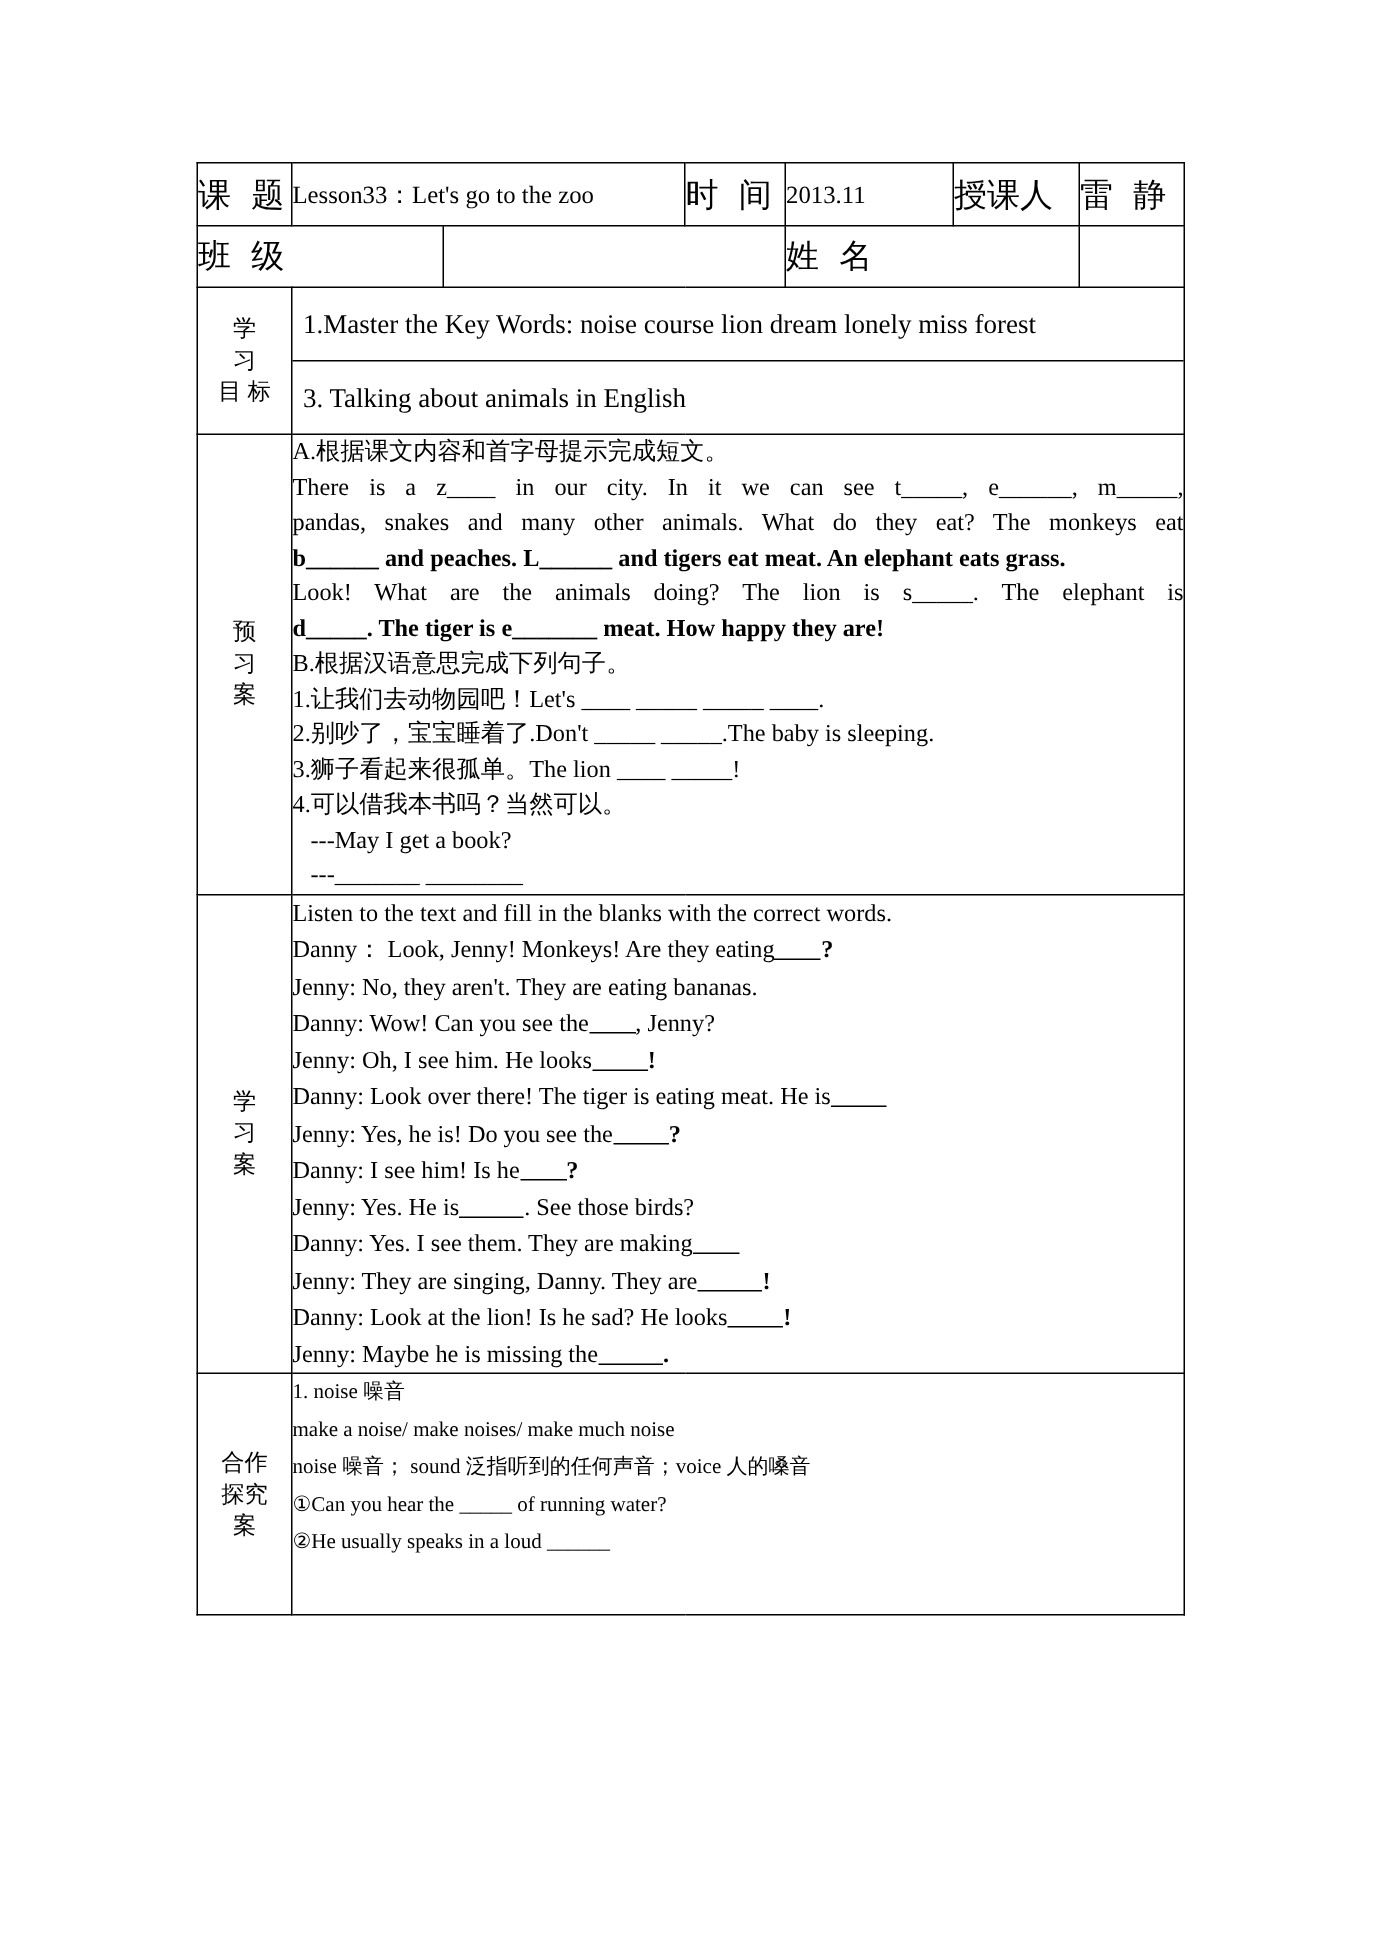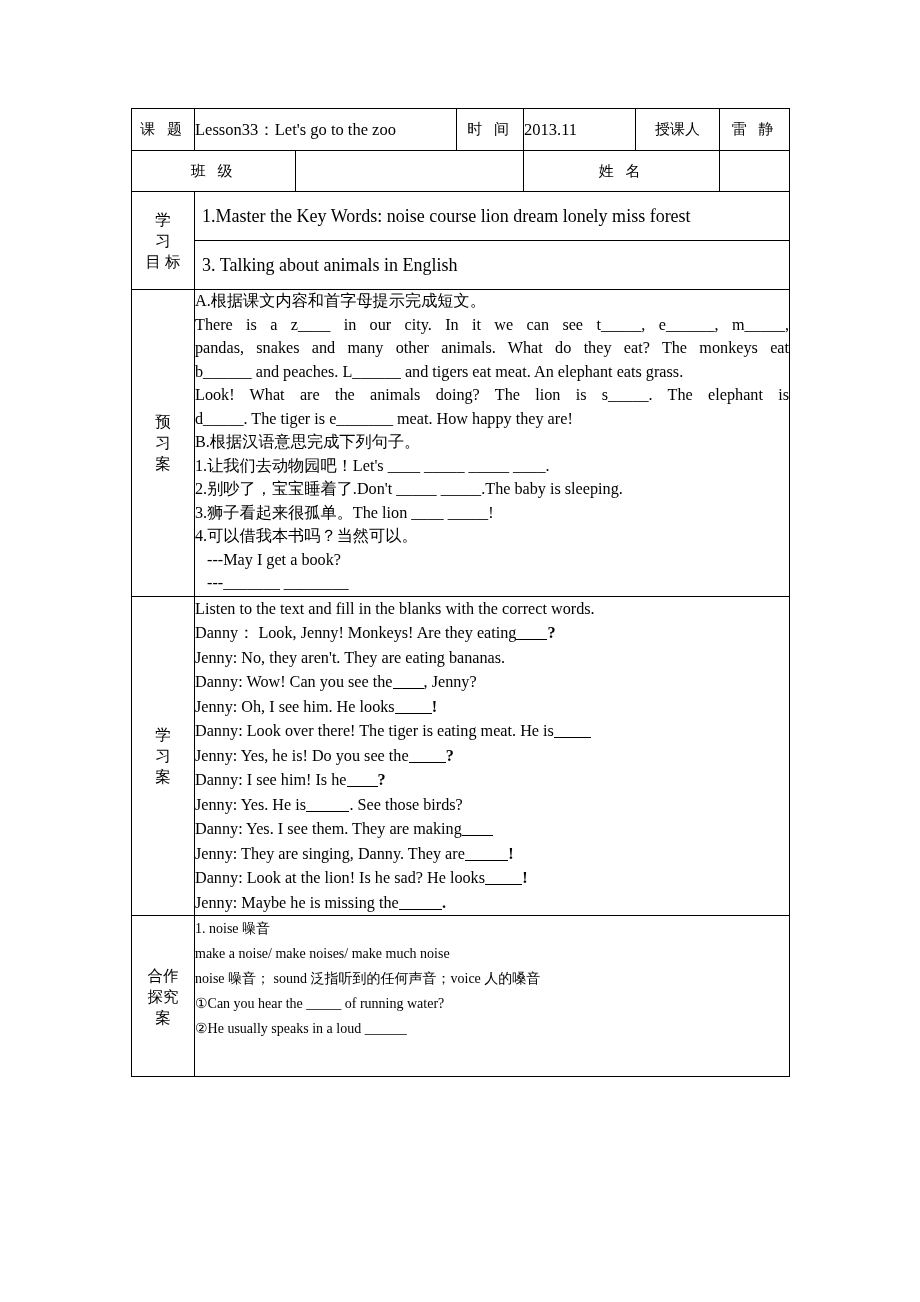--- a/index.html
+++ b/index.html
@@ -27,22 +27,22 @@
     table-layout: fixed;
   }
   table.doc td {
     border: 1px solid #000000;
     vertical-align: middle;
     padding: 0;
   }
 
   
   .hdr-label {
-    text-align: center;
-    font-size: 15px;
+    text-align: left;
+    font-size: 22px;
     height: 41px;
     letter-spacing: 4px;
     padding: 0 4px;
   }
   .hdr-title {
     font-size: 16.5px;
     padding: 0 8px;
   }
   .hdr-val {
     text-align: left;
@@ -79,21 +79,21 @@
   table.inner tr:last-child td { border-bottom: 0; }
 
   
   .body-cell {
     padding: 4px 6px 5px 7px;
     font-size: 16.2px;
     line-height: 23.5px;
   }
   .body-cell p { margin: 0; }
   .just { text-align: justify; text-align-last: justify; }
-  .just-last { text-align: justify; text-align-last: left; }
+  .just-last { text-align: justify; text-align-last: left; font-weight: bold; }
 
   .dlg { font-size: 16.2px; line-height: 24.5px; }
   .dlg p { margin: 0; }
 
   .coop-cell {
     padding: 6px 6px 6px 7px;
     font-size: 14px;
     line-height: 25px;
   }
   .coop-cell p { margin: 0; }

